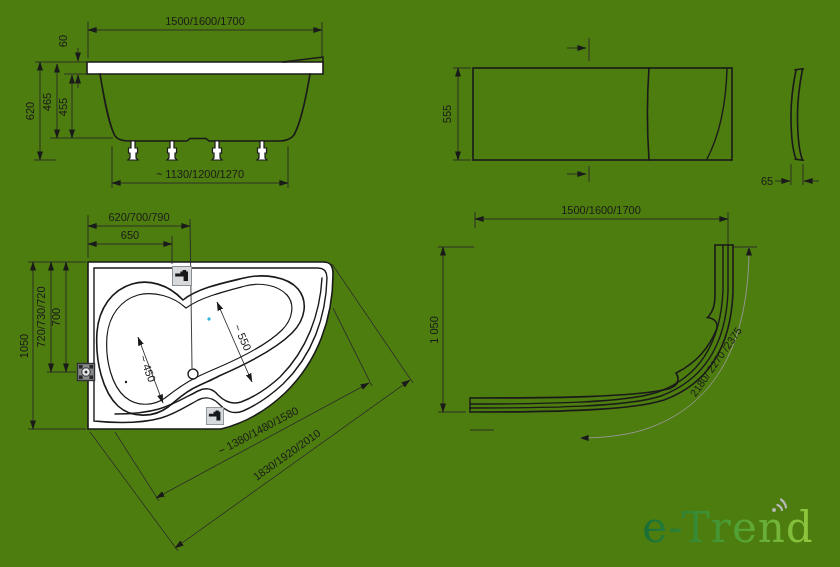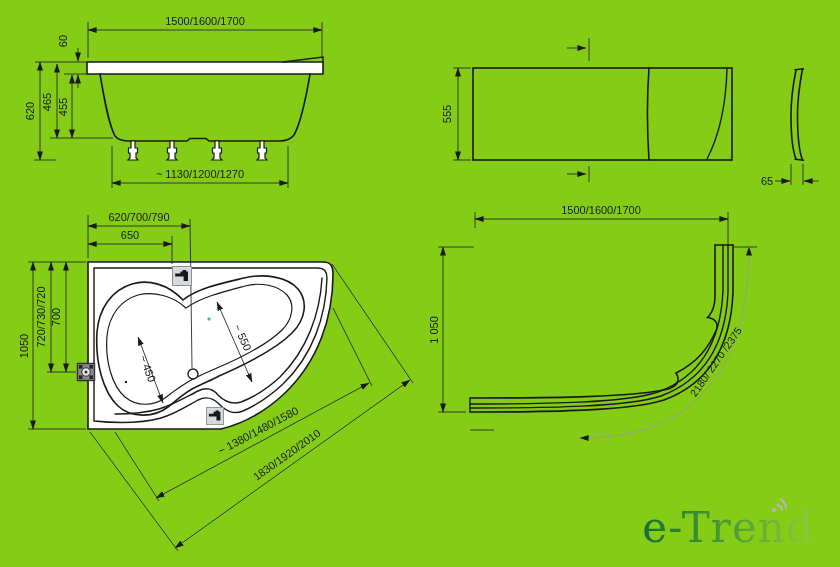--- a/index.html
+++ b/index.html
@@ -1,17 +1,17 @@
 <!DOCTYPE html>
 <html><head>
 <meta charset="utf-8">
 <style>
   html,body{margin:0;padding:0;background:#e8e8e8;}
   #canvas{
-    position:relative;width:840px;height:567px;background:#84cc16;
+    position:relative;width:840px;height:567px;background:#4d7c0f;
     font-family:"Liberation Sans", sans-serif;overflow:hidden;
   }
   svg{position:absolute;overflow:visible;}
   .dim-text{font-family:"Liberation Sans", sans-serif;font-size:11px;fill:#1a1a1a;}
   .dim-text-sm{font-family:"Liberation Sans", sans-serif;font-size:10.5px;fill:#1a1a1a;}
   .thin{stroke:#2a2a2a;stroke-width:0.9;fill:none;}
   .draw{stroke:#1a1a1a;stroke-width:1.6;fill:none;stroke-linecap:round;}
   .draw-md{stroke:#1a1a1a;stroke-width:1.4;fill:none;stroke-linecap:round;}
   .draw-lt{stroke:#1a1a1a;stroke-width:1.2;fill:none;stroke-linecap:round;}
   .whitefill{fill:#ffffff;}

